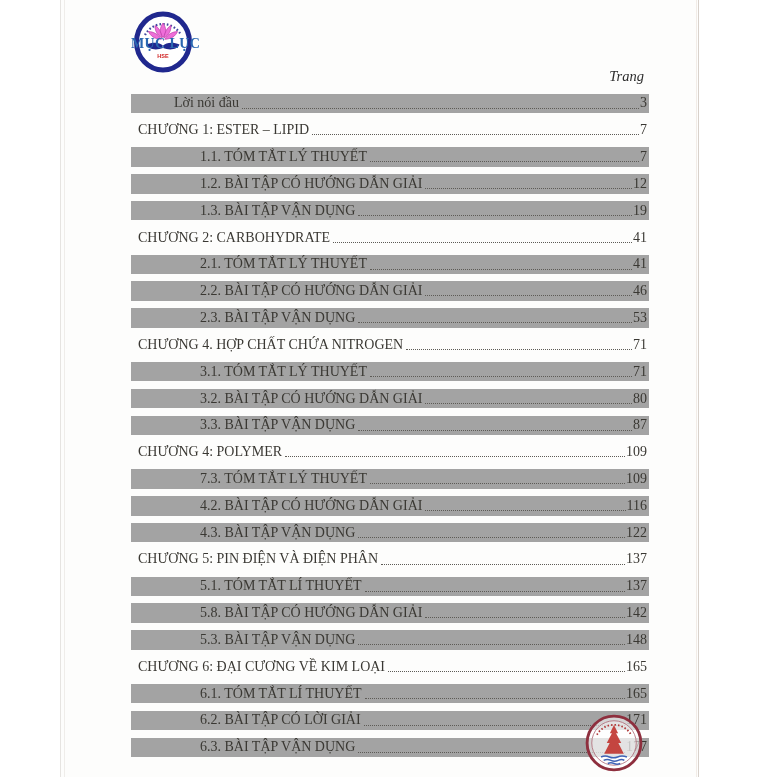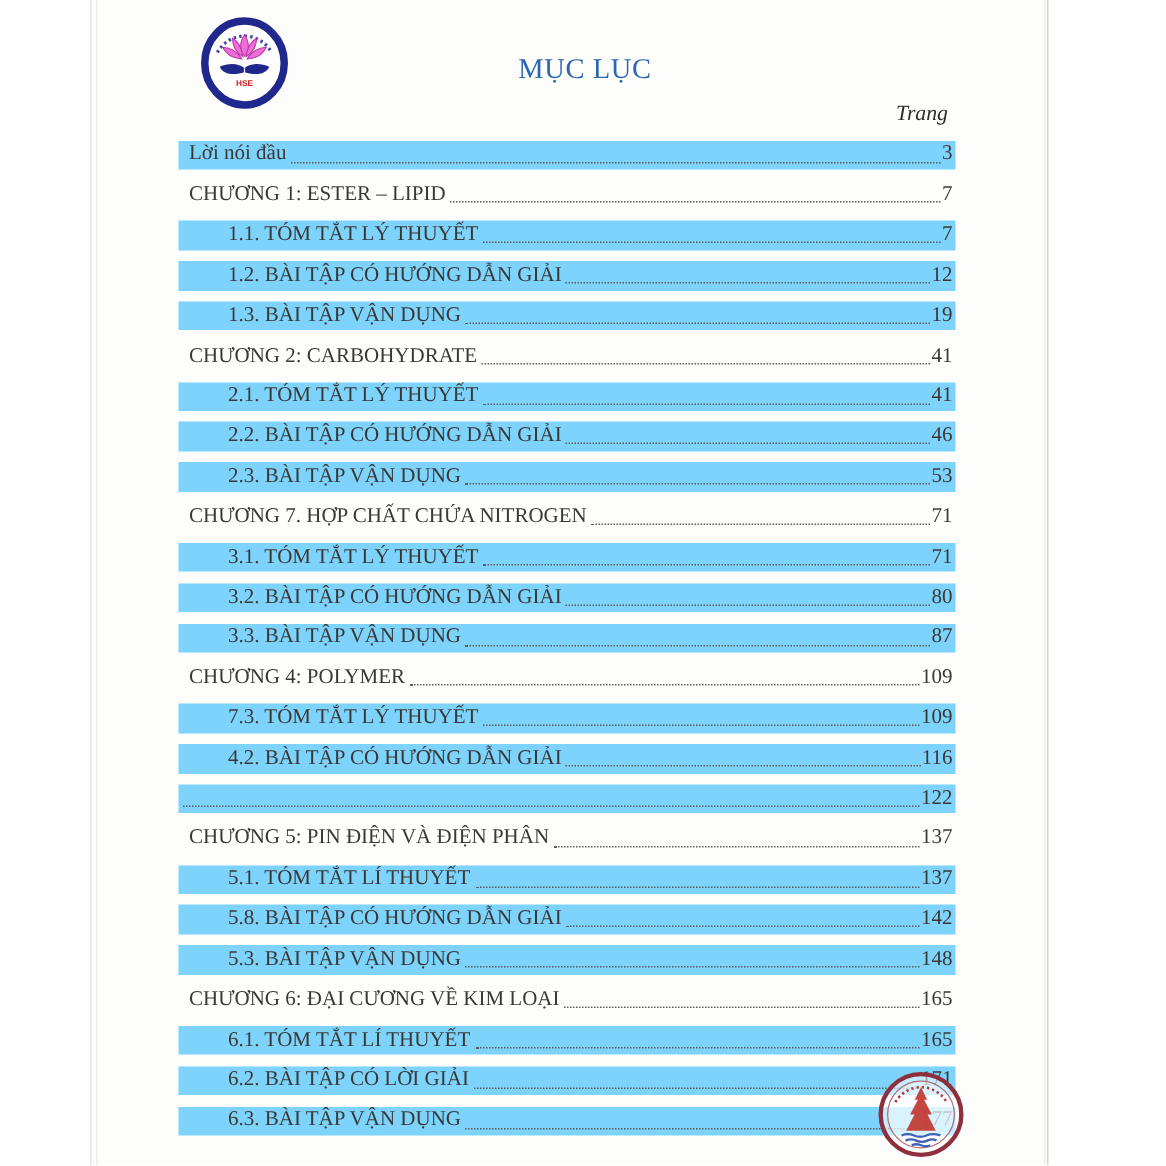--- a/index.html
+++ b/index.html
@@ -19,37 +19,37 @@
     content:'';position:absolute;left:3px;top:0;bottom:0;width:1px;background:#efedea;
   }
   .page::after{
     content:'';position:absolute;right:1px;top:0;bottom:0;width:1px;background:#f2ece7;
   }
   .logo-top{
     position:absolute;left:72px;top:11px;width:60px;height:62px;
   }
   .doc-title{
     position:absolute;left:70px;top:36px;width:518px;
-    text-align:center;font-weight:normal;font-size:19px;letter-spacing:.4px;
+    text-align:left;font-weight:bold;font-size:14px;letter-spacing:.4px;
     color:#2a67b1;
   }
   .content{
-    position:absolute;left:58px;top:58px;width:518px;
+    position:absolute;left:70px;top:58px;width:518px;
   }
   .trang{
     height:32px;line-height:36px;text-align:right;
     font-style:italic;font-size:14.5px;color:#2d2d2d;padding-right:5px;
   }
   .rows{position:relative;}
   .row{height:26.84px;display:flex;align-items:center;}
   .band{
     width:100%;height:19.5px;display:flex;align-items:center;
     font-size:14px;color:#3a3833;
   }
-  .band.hl{background:#7dd3fc;}
+  .band.hl{background:#a3a3a3;padding-left:36px;}
   .band.intro .lbl,.band.chapter .lbl{padding-left:7px;}
   .band.sub .lbl{padding-left:33px;text-align:center;}
   .lbl{white-space:nowrap;}
   .leader{
     flex:1;align-self:flex-end;height:0;
     border-bottom:1.6px dotted #5d5b56;
     margin:0 1px 4.5px 3px;
     min-width:10px;
   }
   .pg{white-space:nowrap;padding-right:2px;}
@@ -144,21 +144,21 @@
         </div>
         <div class="row">
           <div class="band sub hl">
             <span class="lbl">2.3. BÀI TẬP VẬN DỤNG</span>
             <span class="leader"></span>
             <span class="pg">53</span>
           </div>
         </div>
         <div class="row">
           <div class="band chapter">
-            <span class="lbl">CHƯƠNG 7. HỢP CHẤT CHỨA NITROGEN</span>
+            <span class="lbl">CHƯƠNG 4. HỢP CHẤT CHỨA NITROGEN</span>
             <span class="leader"></span>
             <span class="pg">71</span>
           </div>
         </div>
         <div class="row">
           <div class="band sub hl">
             <span class="lbl">3.1. TÓM TẮT LÝ THUYẾT</span>
             <span class="leader"></span>
             <span class="pg">71</span>
           </div>
@@ -193,20 +193,21 @@
         </div>
         <div class="row">
           <div class="band sub hl">
             <span class="lbl">4.2. BÀI TẬP CÓ HƯỚNG DẪN GIẢI</span>
             <span class="leader"></span>
             <span class="pg">116</span>
           </div>
         </div>
         <div class="row">
           <div class="band sub hl">
+            <span class="lbl">4.3. BÀI TẬP VẬN DỤNG</span>
             <span class="leader"></span>
             <span class="pg">122</span>
           </div>
         </div>
         <div class="row">
           <div class="band chapter">
             <span class="lbl">CHƯƠNG 5: PIN ĐIỆN VÀ ĐIỆN PHÂN</span>
             <span class="leader"></span>
             <span class="pg">137</span>
           </div>

